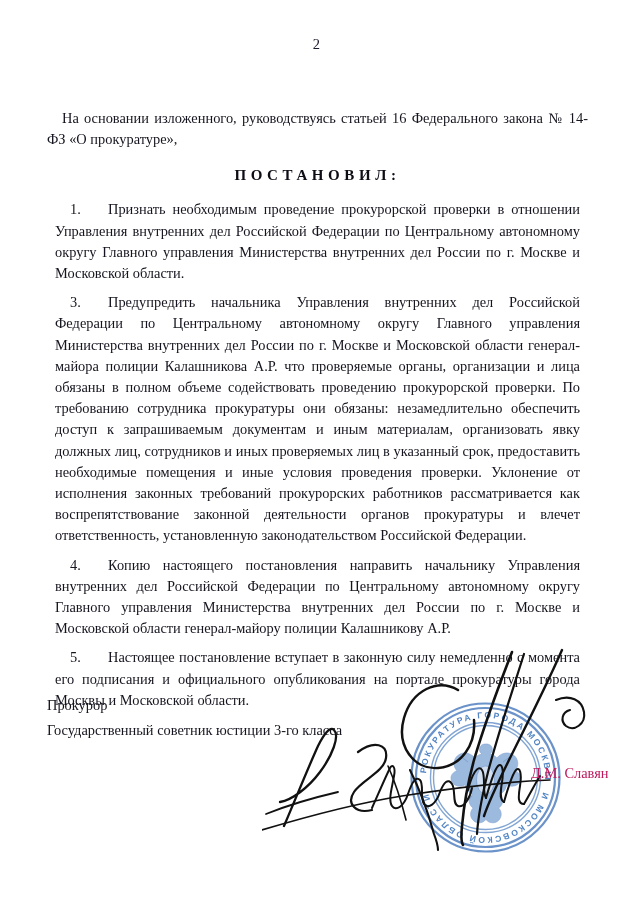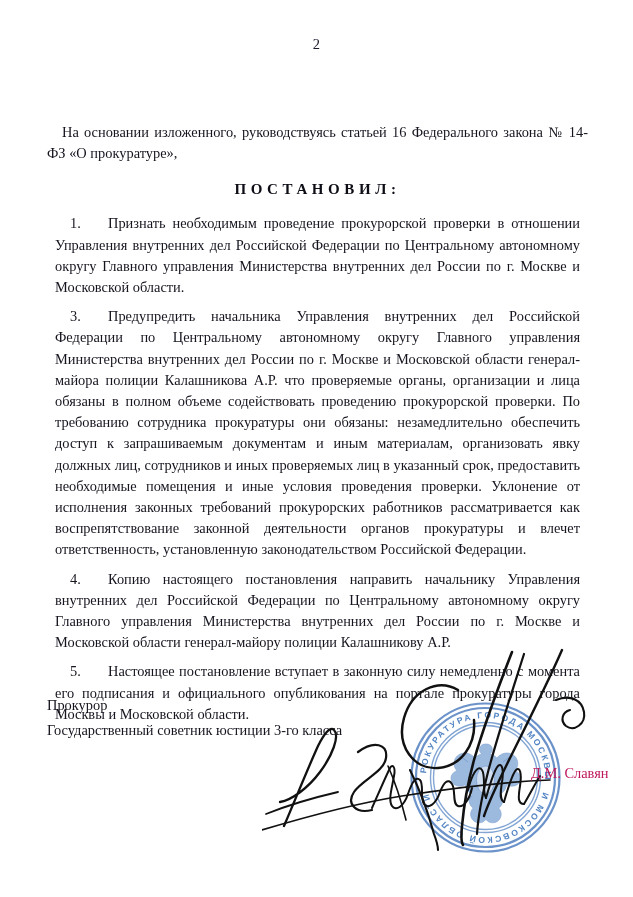--- a/index.html
+++ b/index.html
@@ -31,21 +31,21 @@
     width: 633px;
     text-align: center;
     font-size: 14.5px;
     color: #1a1a2e;
     letter-spacing: 0.2px;
   }
 
   .body-block {
     position: absolute;
     left: 47px;
-    top: 122px;
+    top: 108px;
     width: 541px;
     font-family: Liberation Serif, serif;
   }
 
   p.para {
     margin: 0;
     font-size: 14.4px;
     line-height: 21.2px;
     text-align: justify;
     text-justify: inter-word;

